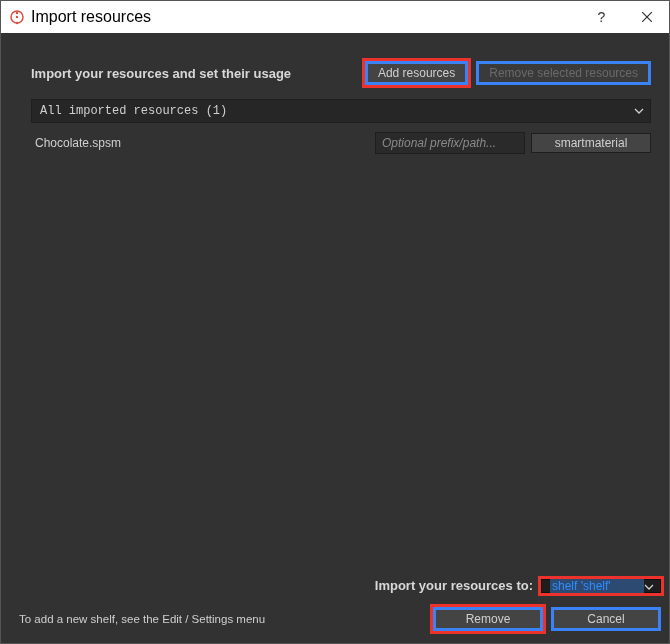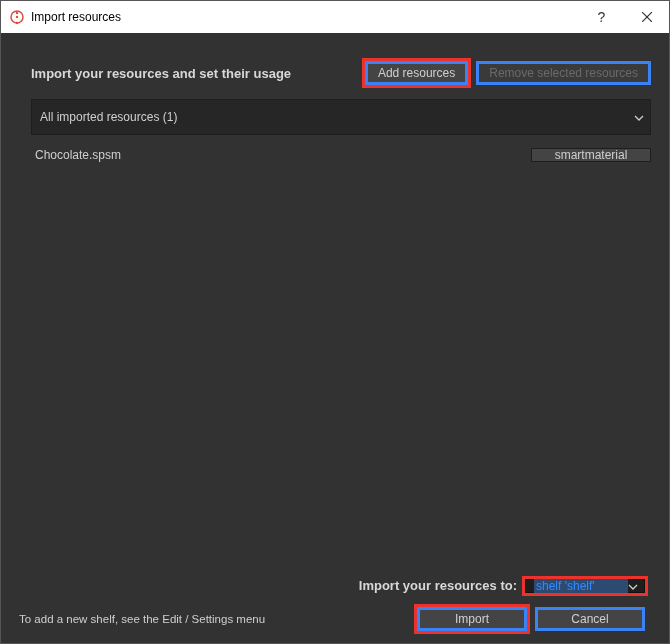--- a/index.html
+++ b/index.html
@@ -37,21 +37,21 @@
     color: var(--titlebar-text);
     display: flex;
     align-items: center;
     padding-left: 8px;
   }
   .titlebar .logo {
     width: 16px; height: 16px;
     margin-right: 6px;
     display: flex; align-items: center; justify-content: center;
   }
-  .titlebar .title { font-size: 12px; }
+  .titlebar .title { font-size: 16px; }
   .titlebar .spacer { flex: 1; }
   .tbbtn {
     width: 45px; height: 32px;
     display: flex; align-items: center; justify-content: center;
     font-size: 14px;
     color: #333;
   }
   .content {
     flex: 1;
     display: flex;
@@ -87,29 +87,30 @@
   }
   .btn.disabled {
     color: var(--text-disabled);
     background: #3a3a3a;
   }
   .hl {
     outline: 3px solid var(--hl);
     outline-offset: 0px;
   }
   .dropdown {
-    height: 36px;
+    height: 24px;
     background: #262626;
     border: 1px solid #1e1e1e;
     display: flex;
     align-items: center;
     padding: 0 6px 0 8px;
     color: var(--text);
     font-size: 12px;
     position: relative;
+    font-family: Liberation Mono, monospace;
   }
   .dropdown .dd-label { flex: 1; }
   .dropdown .chev {
     font-size: 11px;
     color: var(--text);
   }
   .row {
     display: flex;
     align-items: center;
     gap: 6px;
@@ -123,30 +124,30 @@
     background: #2a2a2a;
     border: 1px solid #1e1e1e;
     color: var(--text-dim);
     font-style: italic;
     font-size: 12px;
     padding: 0 6px;
     display: flex; align-items: center;
   }
   .type-dd {
     width: 120px;
-    height: 14px;
+    height: 20px;
     background: var(--btn);
     border: 1px solid #1e1e1e;
     display: flex; align-items: center; justify-content: center;
     font-size: 12px;
     color: var(--text);
   }
   .bottom {
     position: absolute;
-    left: 18px; right: 24px; bottom: 12px;
+    left: 18px; right: 8px; bottom: 12px;
   }
   .import-to-row {
     display:flex;
     align-items:center;
     justify-content:flex-end;
     gap: 8px;
     margin-bottom: 14px;
   }
   .import-to-row .label {
     font-weight:600;
@@ -216,37 +217,40 @@
     <span class="dd-label">All imported resources (1)</span>
     <span class="chev">
       <svg width="10" height="6" viewBox="0 0 10 6">
           <polyline points="1,1 5,5 9,1" fill="none" stroke="#cfcfcf" stroke-width="1.3"></polyline>
         </svg>
     </span>
   </div>
 
   <div class="row">
     <div class="name">Chocolate.spsm</div>
+    <div class="prefix-input">
+      <span>Optional prefix/path...</span>
+    </div>
     <div class="type-dd">
       <span>smartmaterial</span>
     </div>
   </div>
 
   <div class="bottom">
     <div class="import-to-row">
       <span class="label">Import your resources to:</span>
       <div class="shelf-dd hl">
         <span class="val">shelf 'shelf'</span>
         <span class="chev">
           <svg width="10" height="6" viewBox="0 0 10 6">
               <polyline points="1,1 5,5 9,1" fill="none" stroke="#cfcfcf" stroke-width="1.3"></polyline>
             </svg>
         </span>
       </div>
     </div>
     <div class="footer-row">
       <span class="hint">To add a new shelf, see the Edit / Settings menu</span>
-      <div class="btn hl">Import</div>
+      <div class="btn hl">Remove</div>
       <div class="btn">Cancel</div>
     </div>
   </div>
 
 </div>
 
 </body></html>

